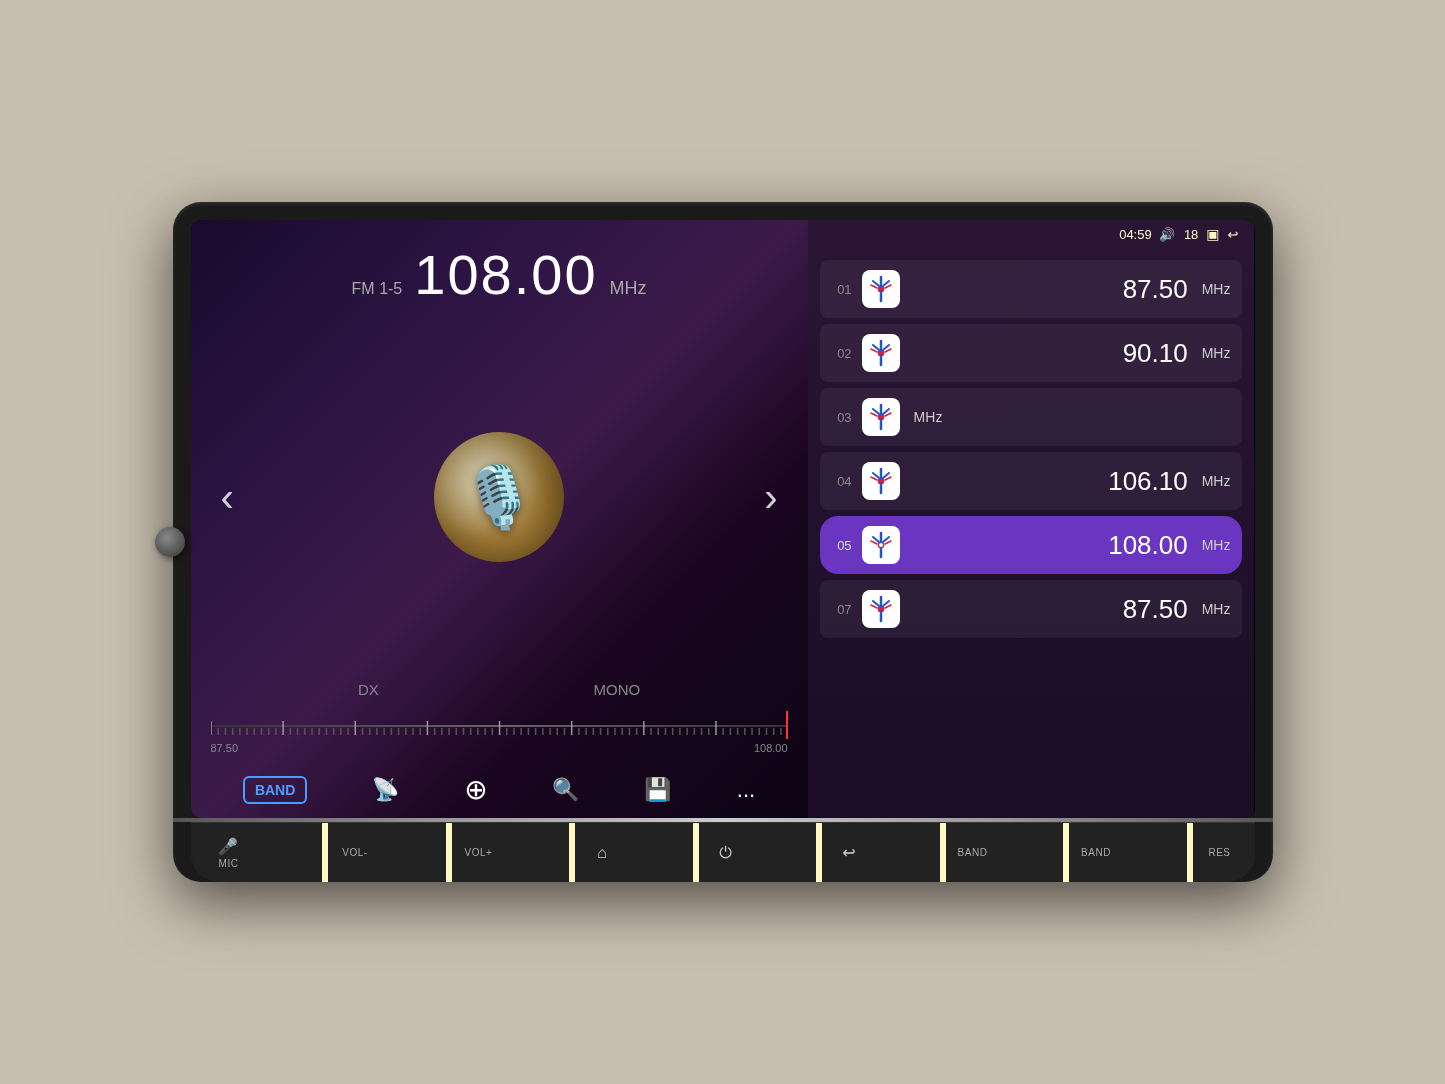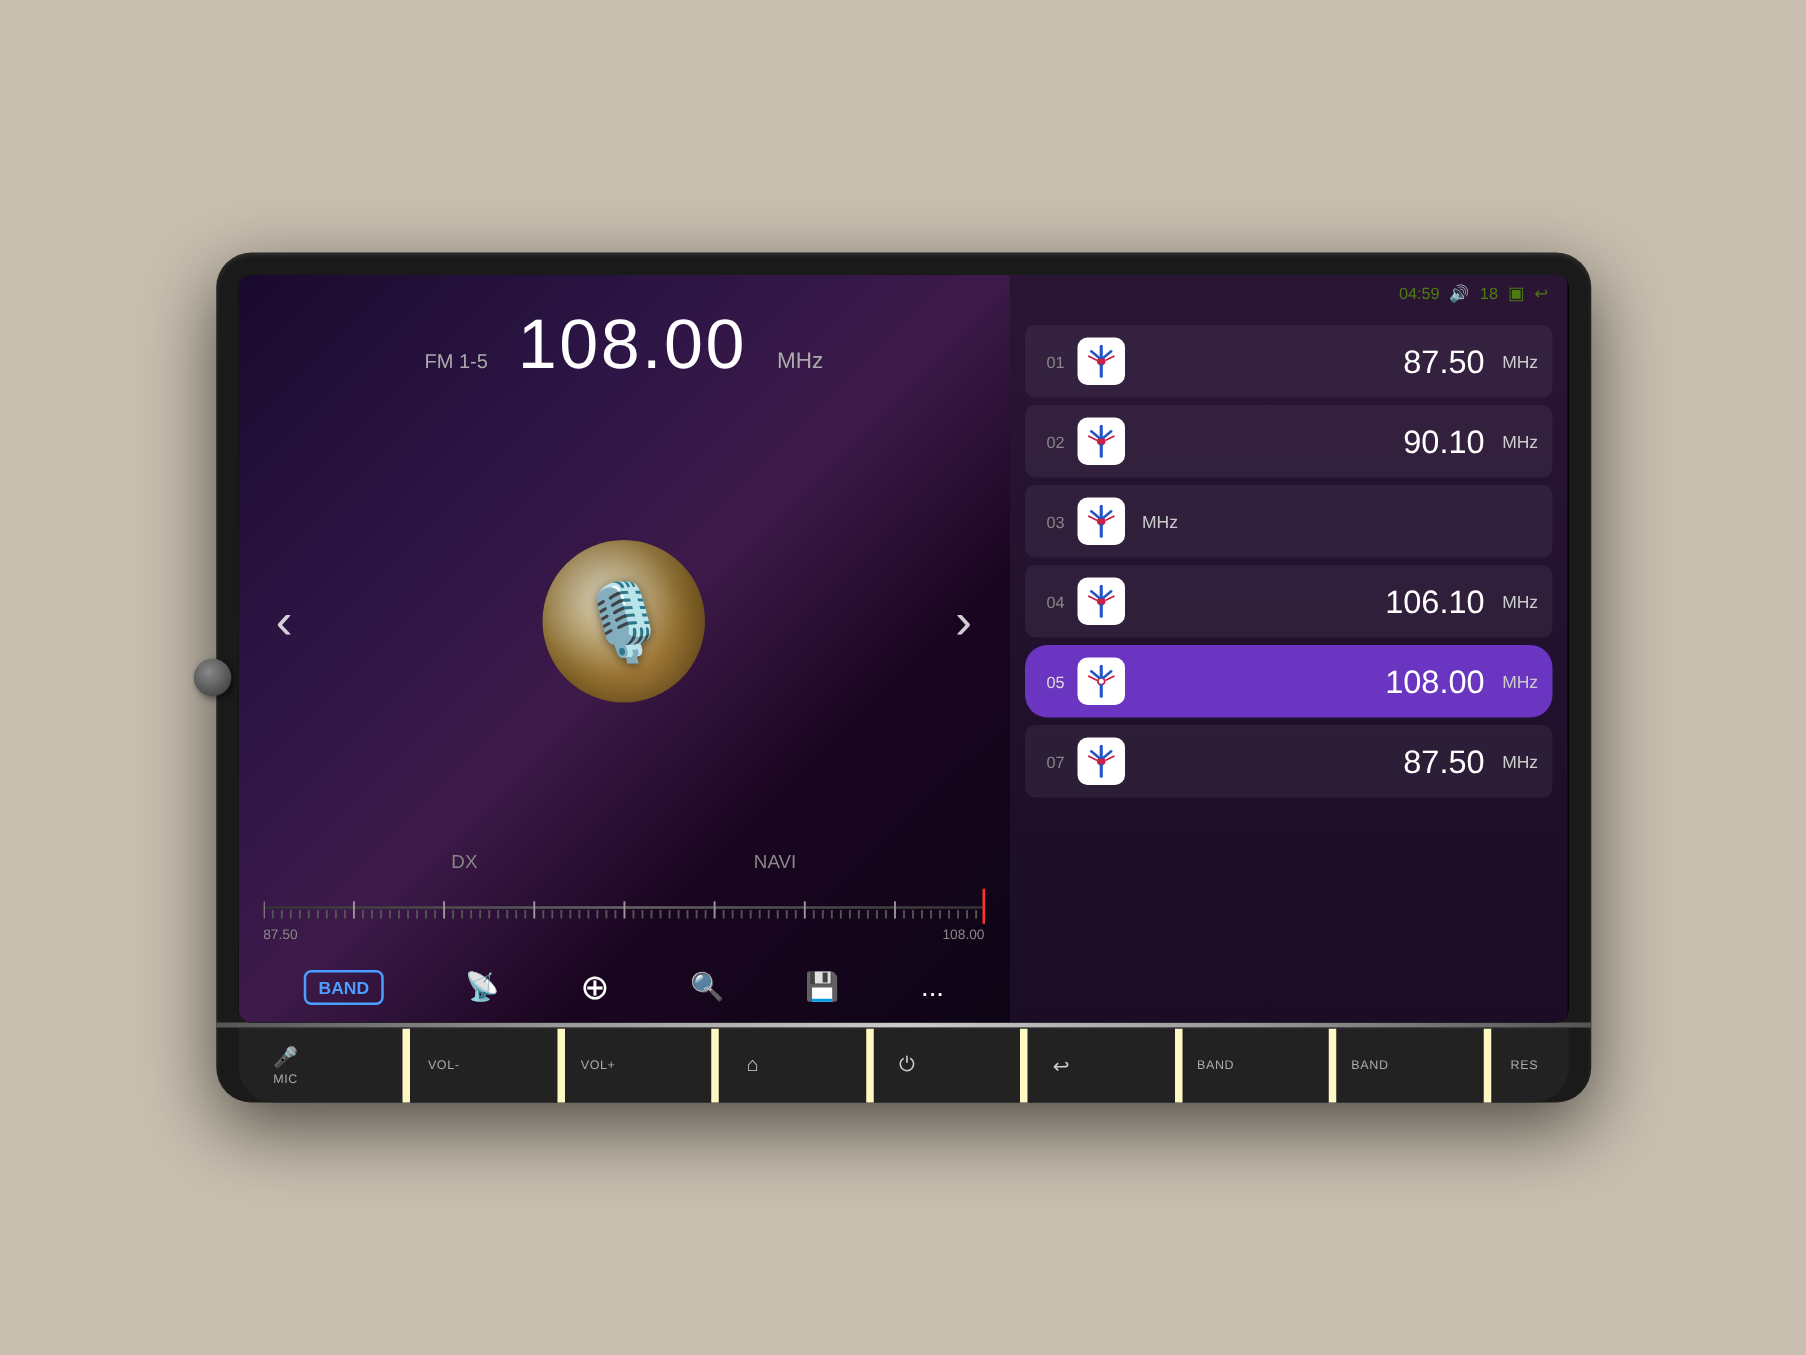--- a/index.html
+++ b/index.html
@@ -40,21 +40,21 @@
     
     .status-bar {
       position: absolute;
       top: 0;
       right: 0;
       display: flex;
       align-items: flex-end;
       gap: 8px;
       padding: 6px 16px;
       z-index: 10;
-      color: #4d7c0f;
+      color: #fef9c3;
       font-size: 13px;
     }
 
     
     .screen-content {
       width: 100%;
       height: 100%;
       display: flex;
       position: relative;
     }
@@ -67,21 +67,21 @@
       position: relative;
       display: flex;
       flex-direction: column;
       padding: 0;
     }
 
     .radio-header {
       display: flex;
       align-items: baseline;
       justify-content: center;
-      gap: 24px;
+      gap: 12px;
       padding: 22px 20px 10px 20px;
     }
 
     .fm-label {
       color: #aaa;
       font-size: 16px;
     }
 
     .freq-display {
       color: white;
@@ -378,21 +378,21 @@
         <div class="radio-center">
           <span class="nav-arrow">‹</span>
           <div class="album-art">
             <span class="mic-icon-art">🎙️</span>
           </div>
           <span class="nav-arrow">›</span>
         </div>
 
         <div class="radio-labels">
           <span>DX</span>
-          <span>NAVI</span>
+          <span>MONO</span>
         </div>
 
         <div class="freq-bar-container">
           <div class="freq-bar">
             <div class="tick-container">
               <div class="freq-track"></div>
 
               <div style="position:absolute;top:0;left:0;width:100%;height:100%;display:flex;align-items:flex-end;gap:0;">
                 <svg width="100%" height="20">
                     <line x1="0%" y1="6" x2="0%" y2="20" stroke="#999" stroke-width="1.5"></line>

